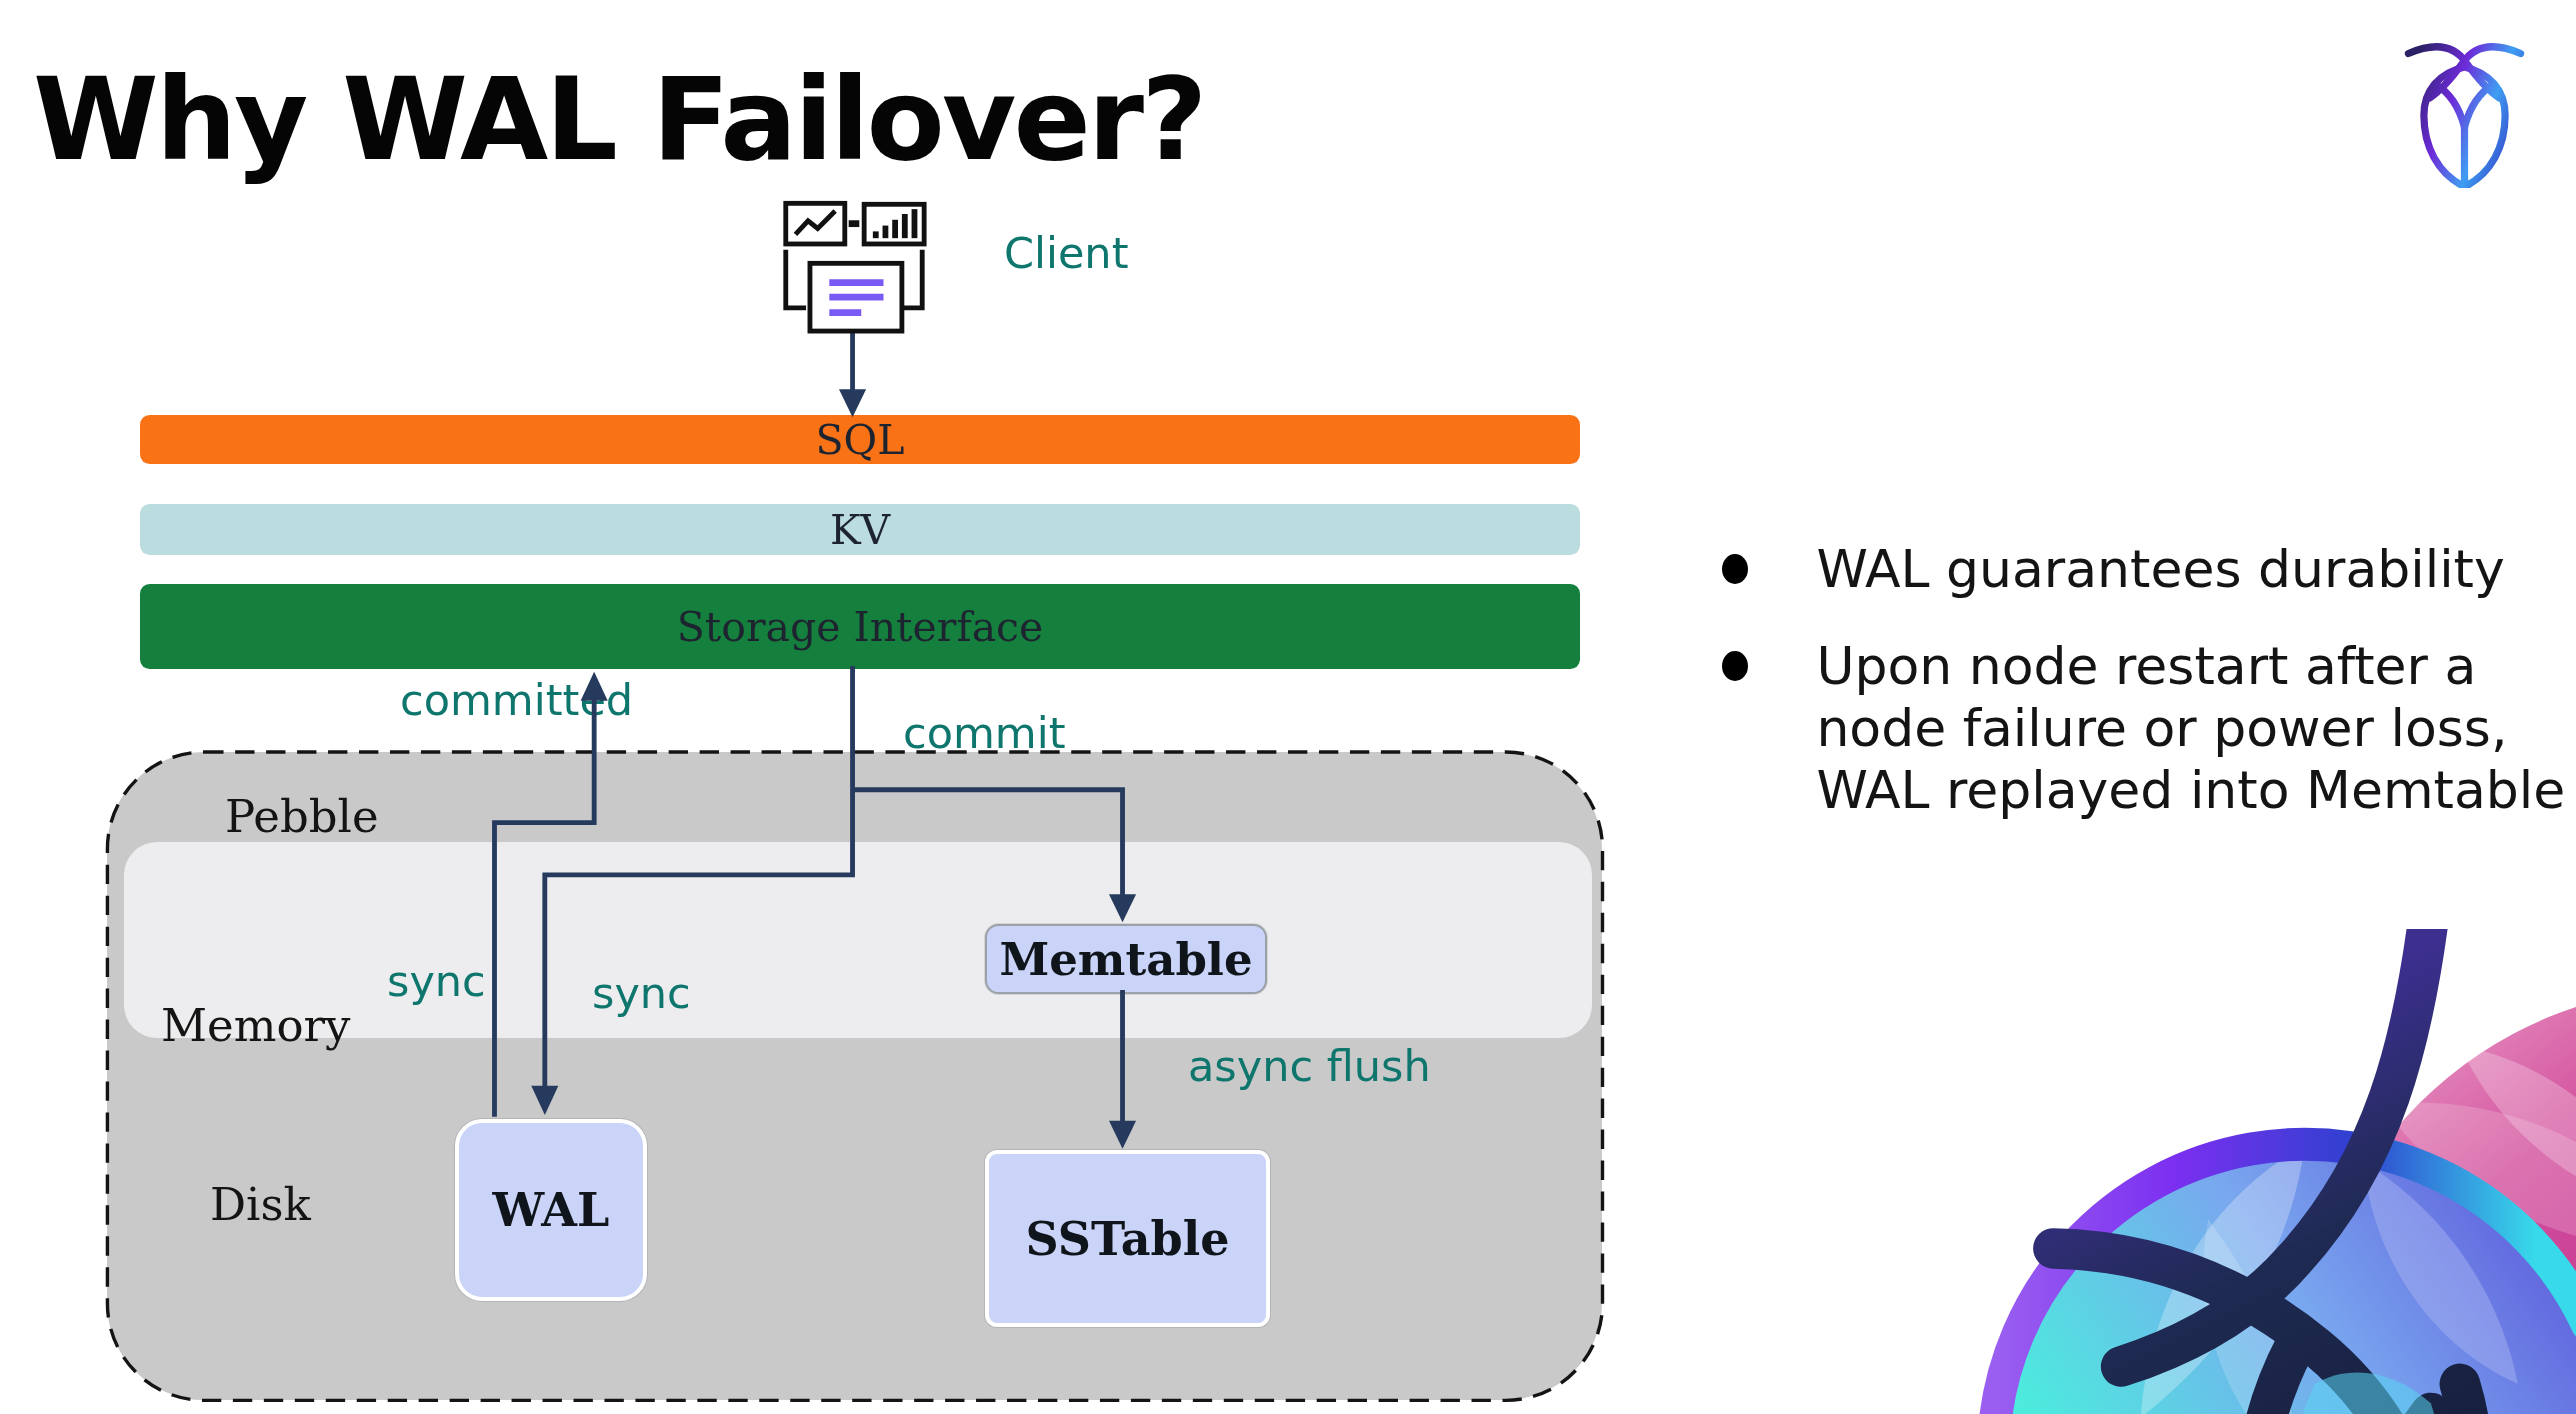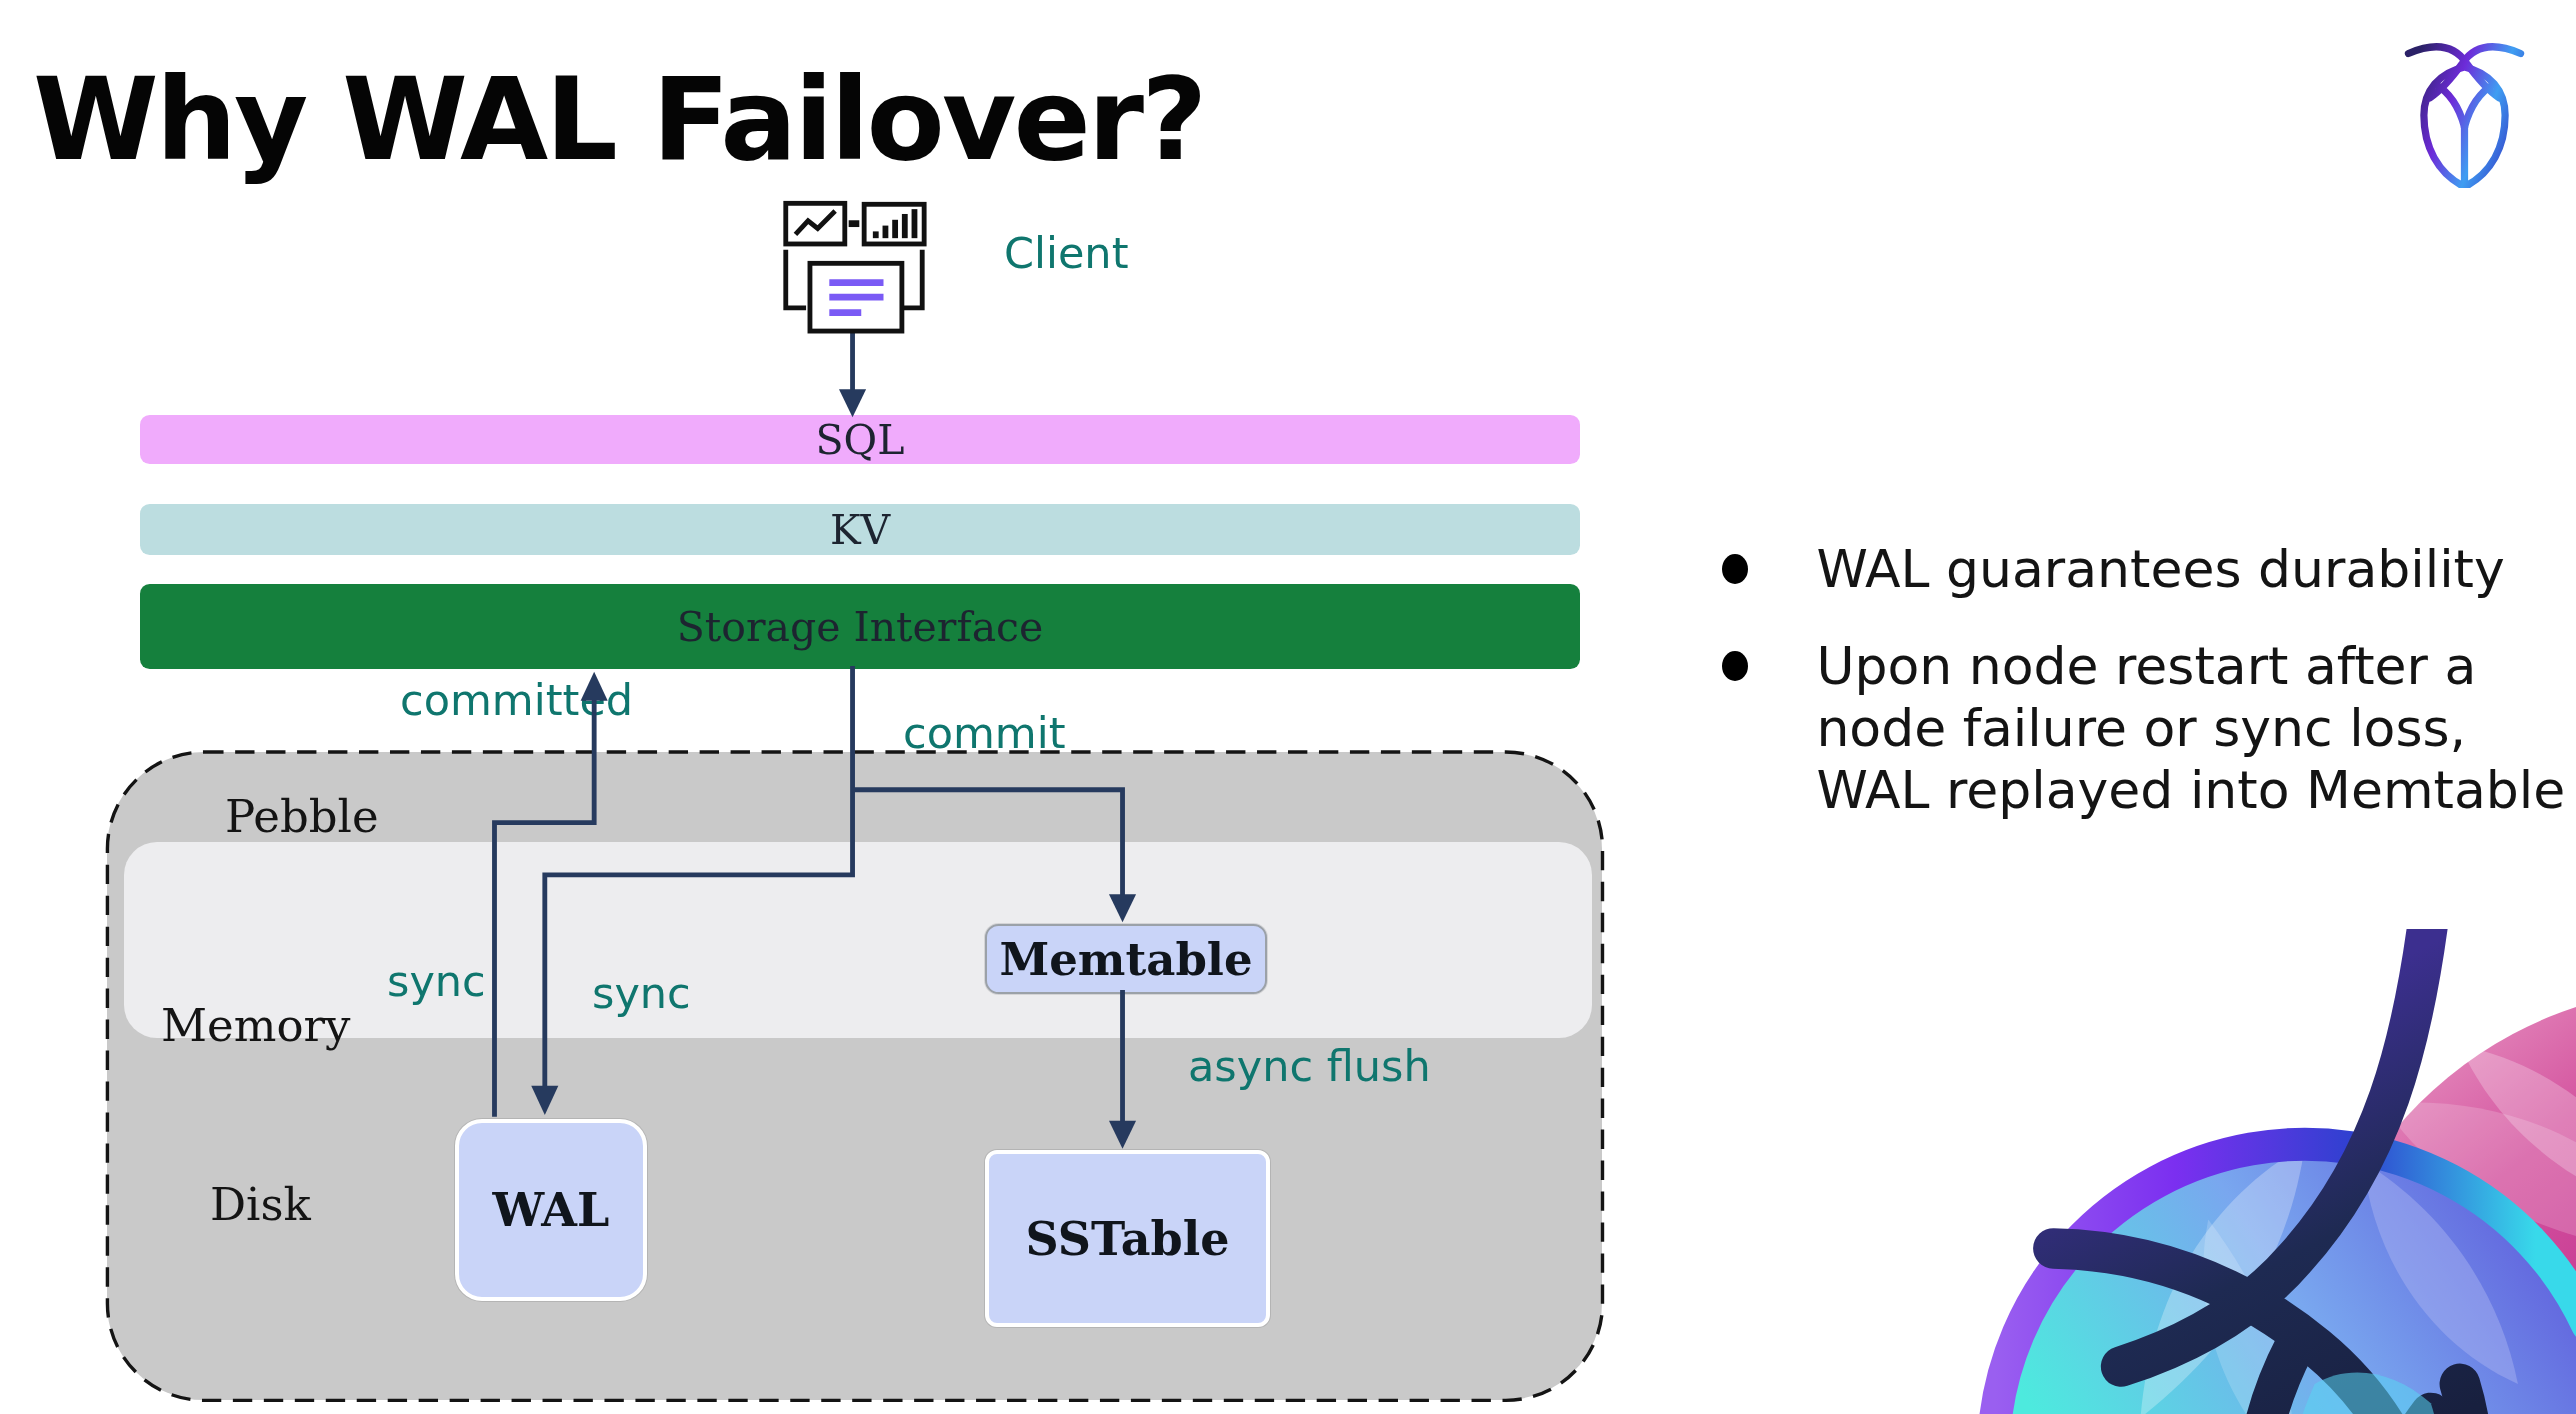--- a/index.html
+++ b/index.html
@@ -15,21 +15,21 @@
     font-size:114px;font-weight:800;letter-spacing:-2.9px;line-height:1.05;
     color:#050505;font-family:"DejaVu Sans",sans-serif;
   }
 
   
   .layer{
     left:140px;width:1440px;border-radius:9.7px;
     display:flex;align-items:center;justify-content:center;
     font-family:"DejaVu Serif",serif;font-size:41px;color:#1d2430;
   }
-  #layer-sql{top:415px;height:49px;background:#f0abfc;}
+  #layer-sql{top:415px;height:49px;background:#f97316;}
   #layer-kv{top:504px;height:51px;background:#bcdde0;}
   #layer-storage{top:584px;height:85px;background:#15803d;}
 
   
   #pebble{
     left:107px;top:752px;width:1495px;height:648px;
     background:#c9c9c9;border-radius:97px;
   }
   #memory-band{
     left:124px;top:842px;width:1468px;height:196px;
@@ -138,21 +138,21 @@
   <div class="bullet-item">
     <div class="bullet-dot"></div>
     <div class="bullet-text">
       <div>WAL guarantees durability</div>
     </div>
   </div>
   <div class="bullet-item">
     <div class="bullet-dot"></div>
     <div class="bullet-text">
       <div>Upon node restart after a</div>
-      <div>node failure or sync loss,</div>
+      <div>node failure or power loss,</div>
       <div>WAL replayed into Memtable</div>
     </div>
   </div>
 </div>
 
 <svg id="overlay" class="abs" width="2576" height="1415" viewBox="0 0 2662 1462">
 
   <rect x="111" y="777" width="1545" height="670" rx="100" ry="100" fill="none" stroke="#141414" stroke-width="3.5" stroke-dasharray="20 12"></rect>
 
   <g fill="none" stroke="#263a5e" stroke-width="5">

